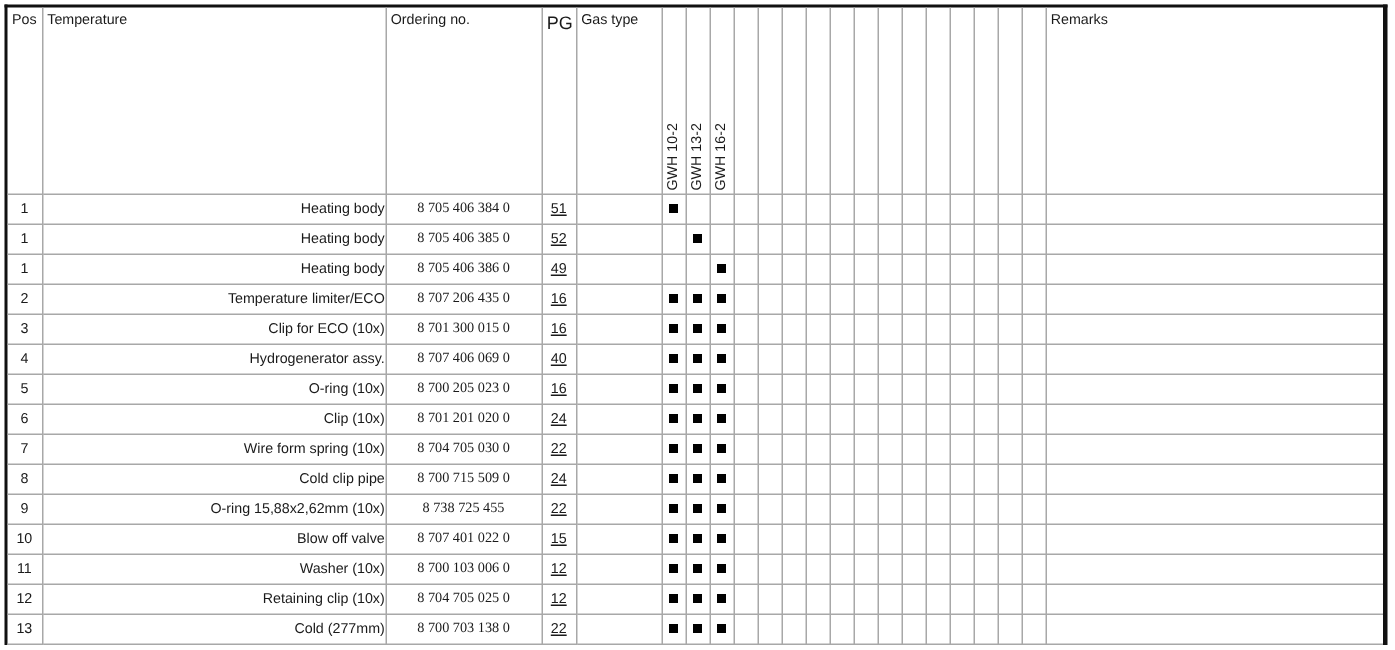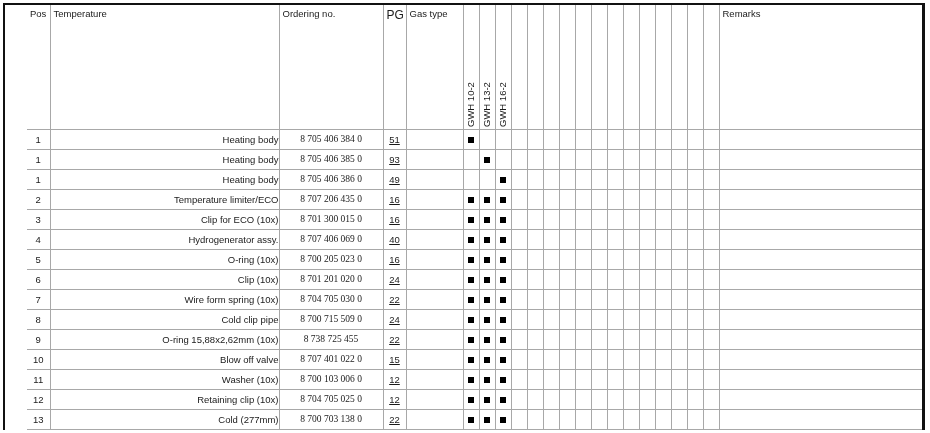--- a/index.html
+++ b/index.html
@@ -1,17 +1,17 @@
 <!DOCTYPE html>
 <html><head>
   <meta charset="utf-8">
   <style>
     html, body { margin: 0; padding: 0; background: #ffffff; }
     body { width: 930px; height: 433px; overflow: hidden; position: relative; font-family: "Liberation Sans", sans-serif; color: #1a1a1a; }
-    .tbl { position: absolute; left: 3px; top: 3px; width: 922px; border-top: 2px solid #111; border-left: 2px solid #111; border-right: 3px solid #111; box-sizing: border-box; padding-left: 22px; }
+    .tbl { position: absolute; left: 3px; top: 3px; width: 922px; border-top: 2px solid #111; border-left: 2px solid #111; border-right: 3px solid #111; box-sizing: border-box; }
     table { border-collapse: collapse; table-layout: fixed; width: 100%; }
     td, th { border: 1px solid #a8a8a8; padding: 0; font-size: 9.5px; font-weight: normal; overflow: hidden; white-space: nowrap; }
     th { height: 124px; vertical-align: top; text-align: left; padding: 3px 3px 0 3px; box-sizing: border-box; }
     tr:first-child th { border-top: none; }
     th:first-child, td:first-child { border-left: none; }
     th:last-child, td:last-child { border-right: none; }
     td { height: 19px; }
     .c-pos { text-align: center; }
     .c-desc { padding-left: 4px; text-align: right; }
     .c-ord { text-align: center; font-family: Liberation Serif, serif; }
@@ -111,21 +111,21 @@
           <td></td>
           <td></td>
           <td></td>
           <td></td>
           <td></td>
         </tr>
         <tr>
           <td class="c-pos">1</td>
           <td class="c-desc">Heating body</td>
           <td class="c-ord">8 705 406 385 0</td>
-          <td class="c-pg">93</td>
+          <td class="c-pg">52</td>
           <td></td>
           <td class="mark"></td>
           <td class="mark"><span class="sq"></span></td>
           <td class="mark"></td>
           <td></td>
           <td></td>
           <td></td>
           <td></td>
           <td></td>
           <td></td>

